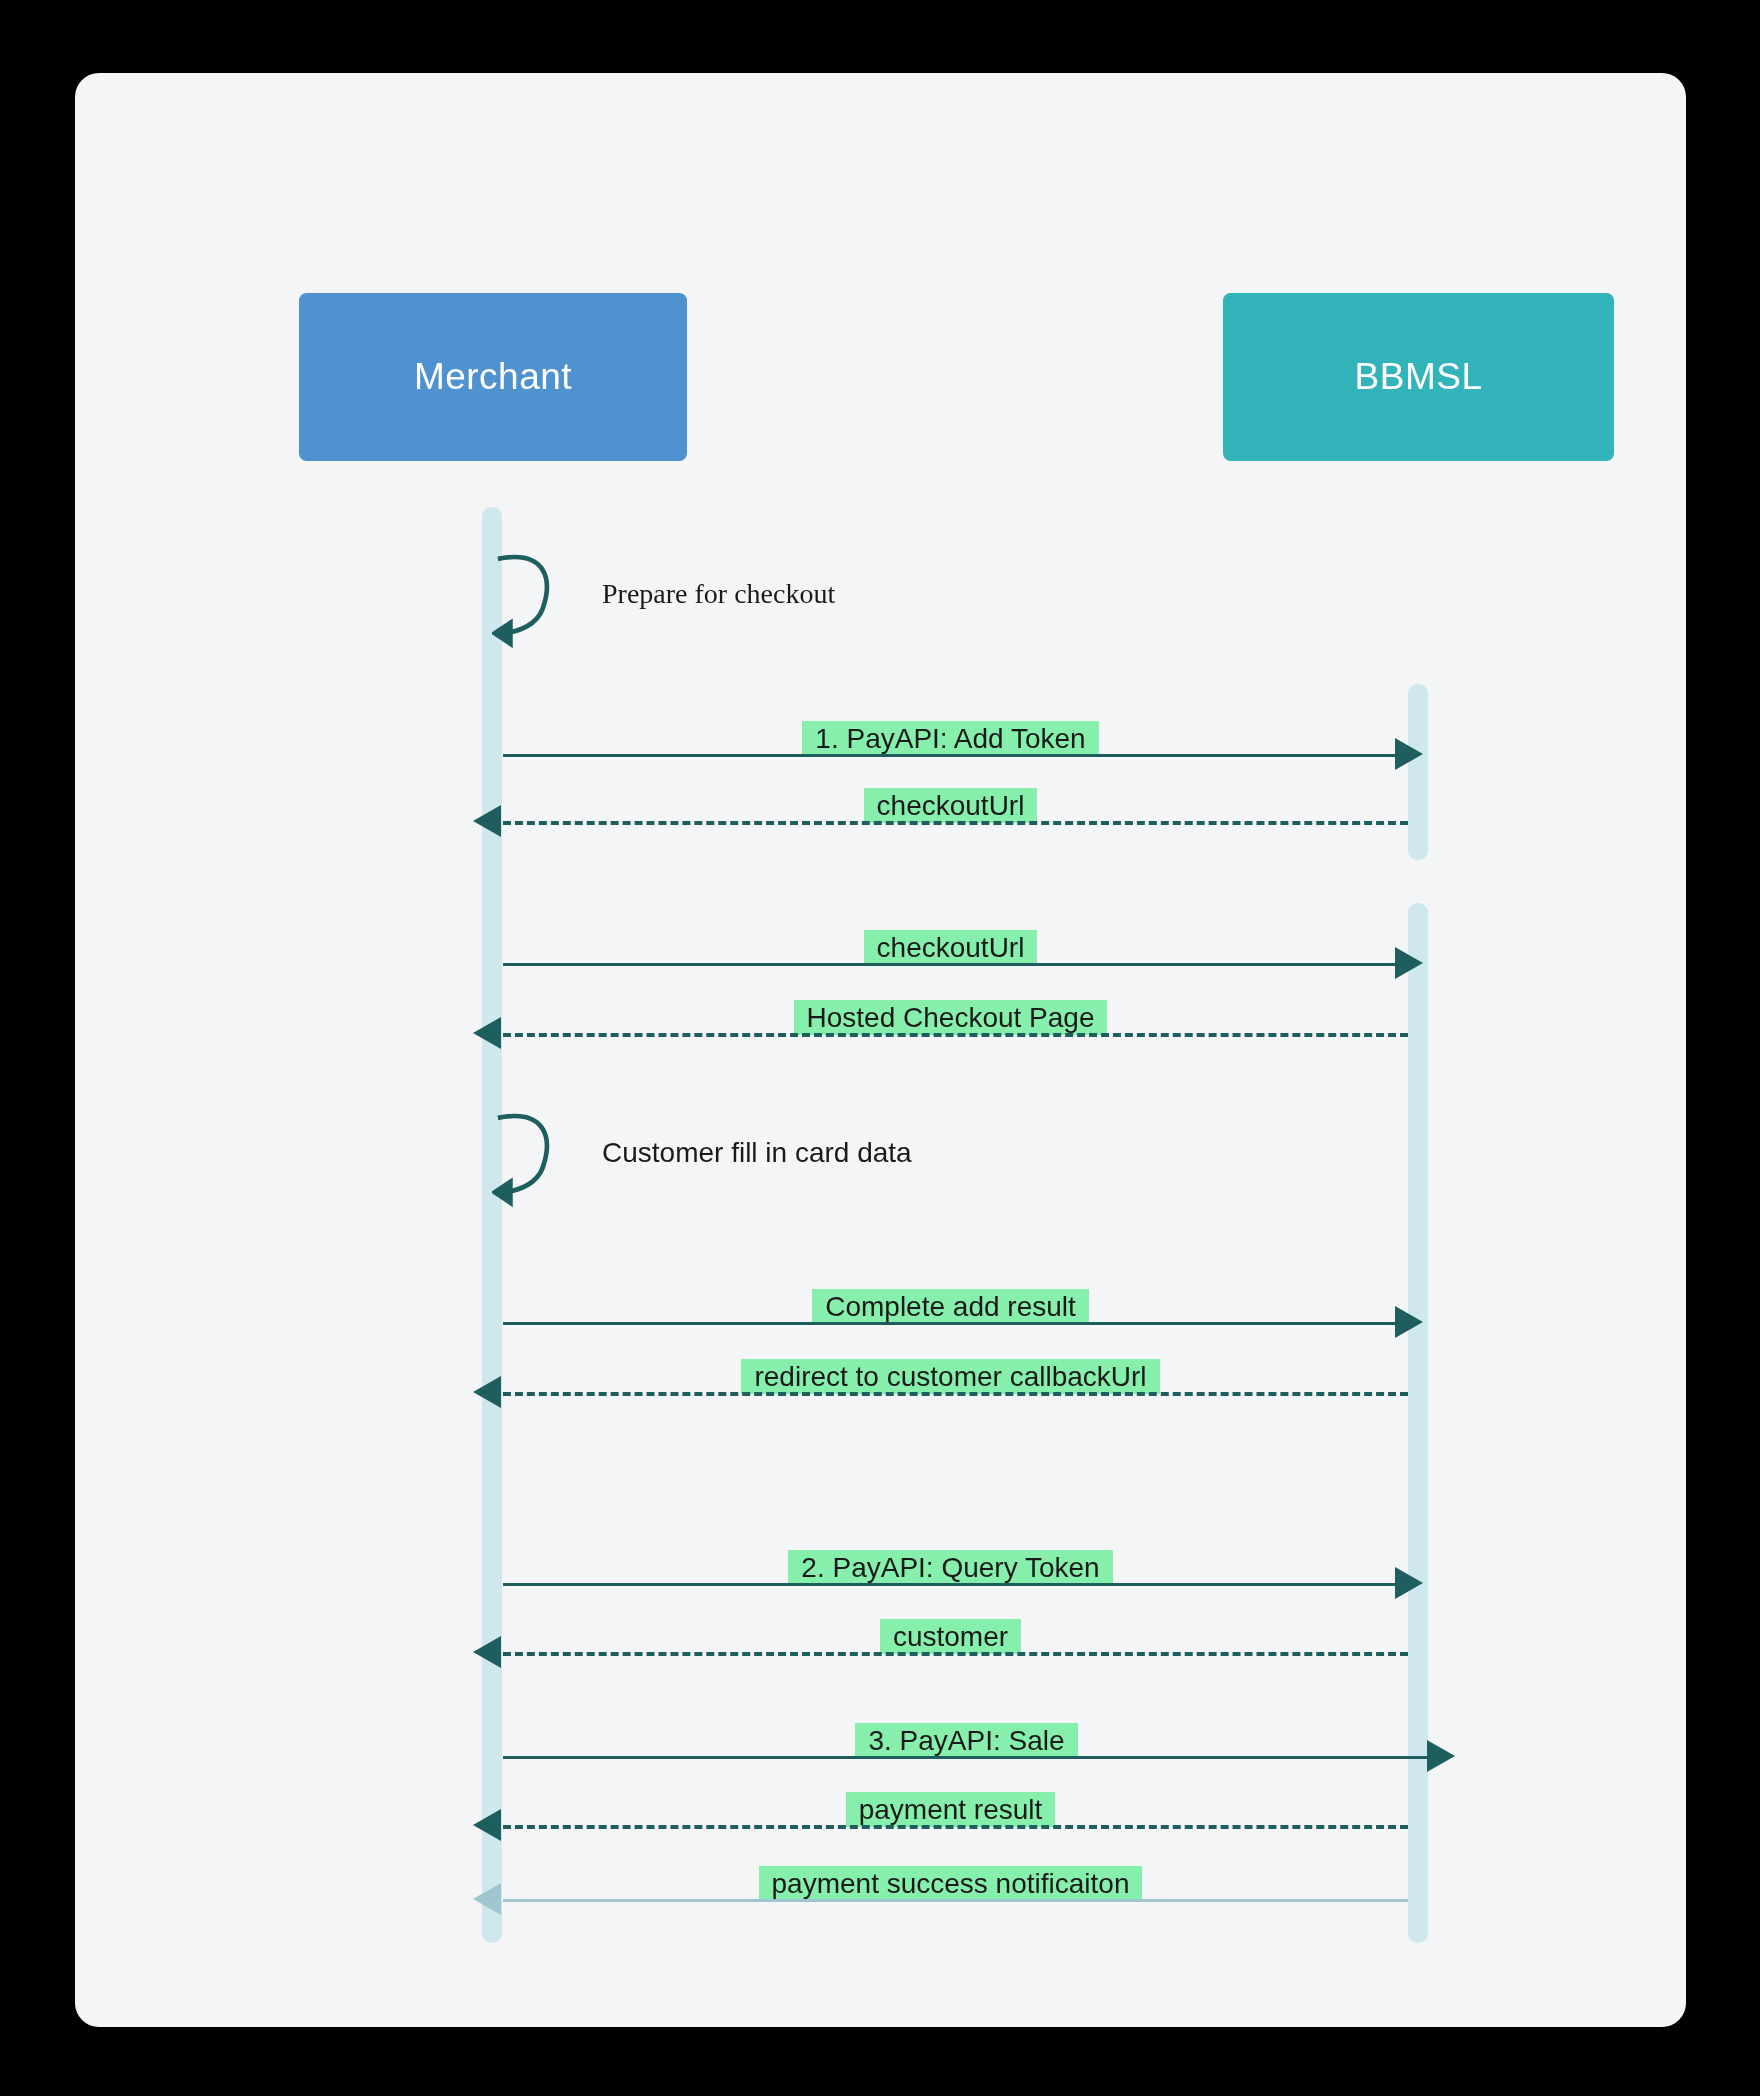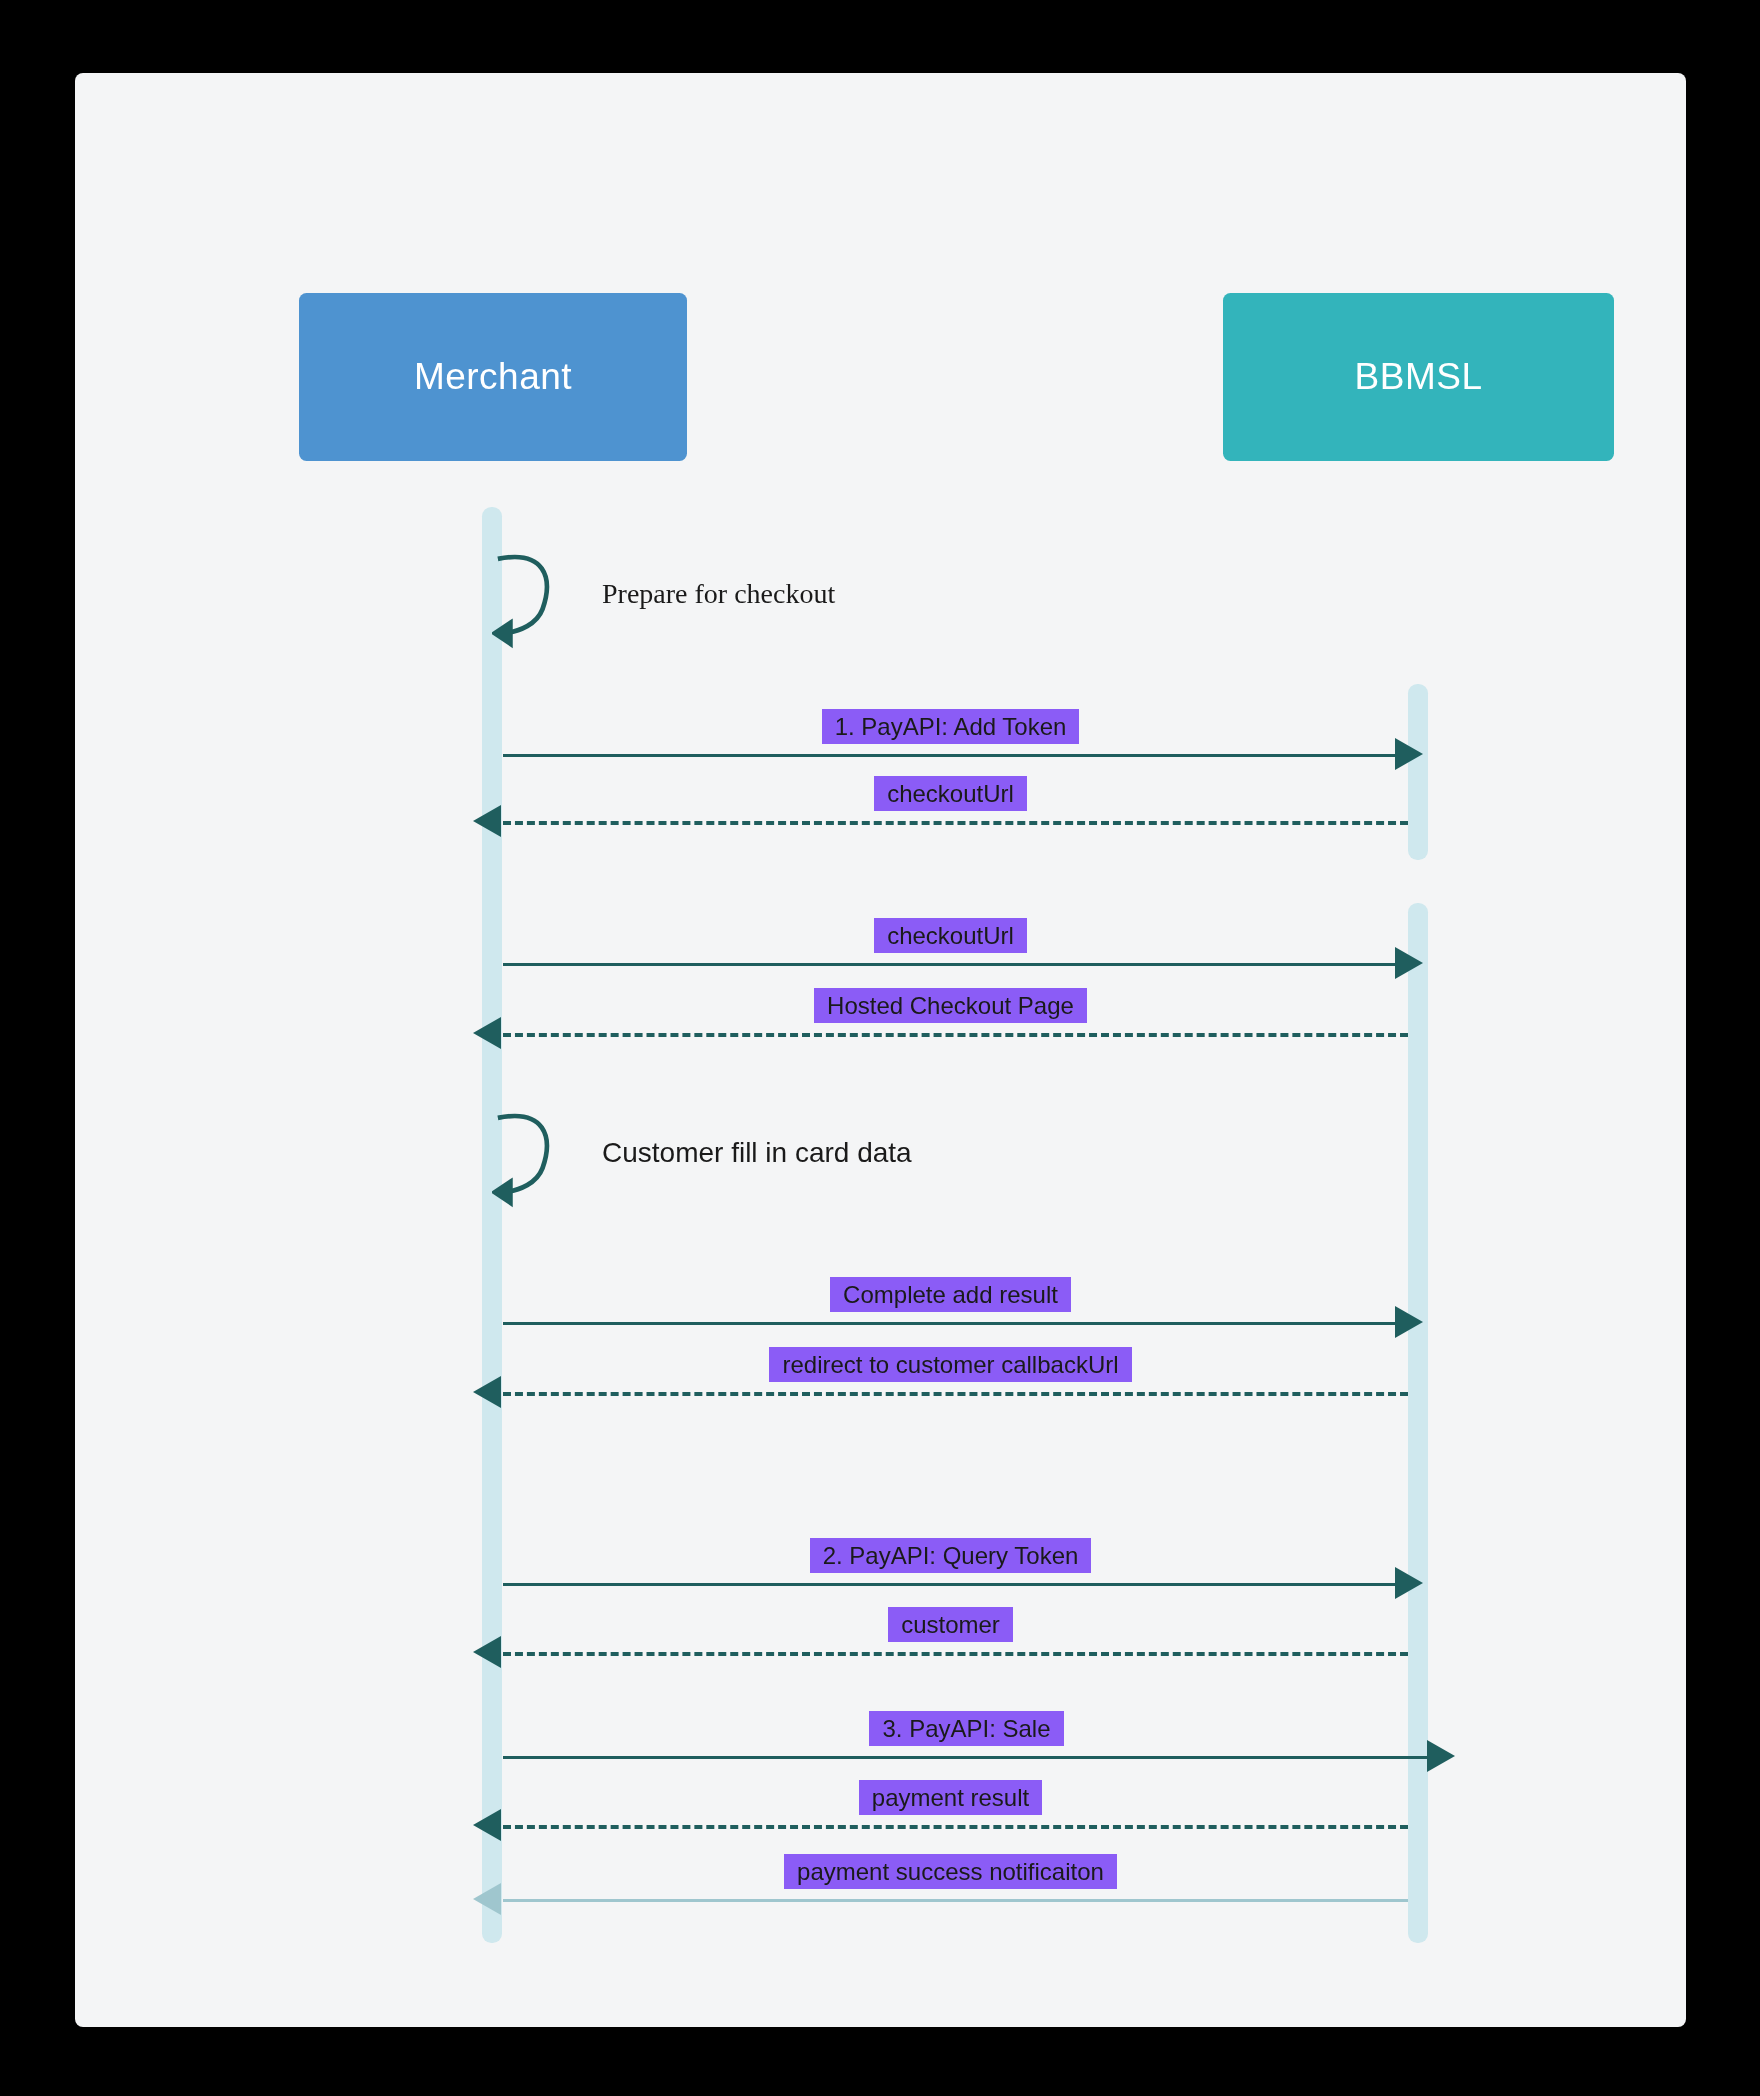--- a/index.html
+++ b/index.html
@@ -19,21 +19,21 @@
     height: 2097px;
     background: #000000;
   }
   #diagram-card {
     position: absolute;
     left: 75px;
     top: 73px;
     width: 1611px;
     height: 1954px;
     background: #f4f5f6;
-    border-radius: 8px;
+    border-radius: 24px;
   }
   .actor-box {
     position: absolute;
     display: flex;
     align-items: center;
     justify-content: center;
     border-radius: 7.5px;
     color: #ffffff;
     font-size: 37px;
     letter-spacing: 0.5px;
@@ -80,27 +80,27 @@
     left: 407px;
     width: 937px;
     height: 50px;
   }
   .msg .label {
     position: absolute;
     left: 0;
     right: 0;
     top: 0;
     text-align: center;
-    font-size: 24px;
+    font-size: 28px;
     color: #1a1a1a;
-    background: #8b5cf6;
+    background: #86efac;
     padding: 0 13px;
     box-sizing: border-box;
     width: max-content;
-    margin: 0 auto;
+    margin: 12px auto;
     line-height: 35px;
   }
   .msg .line {
     position: absolute;
     top: 45px;
     left: 20.5px;
     right: 11.2px;
     height: 0;
     border-top: 3.7px solid #1f5e5e;
   }

